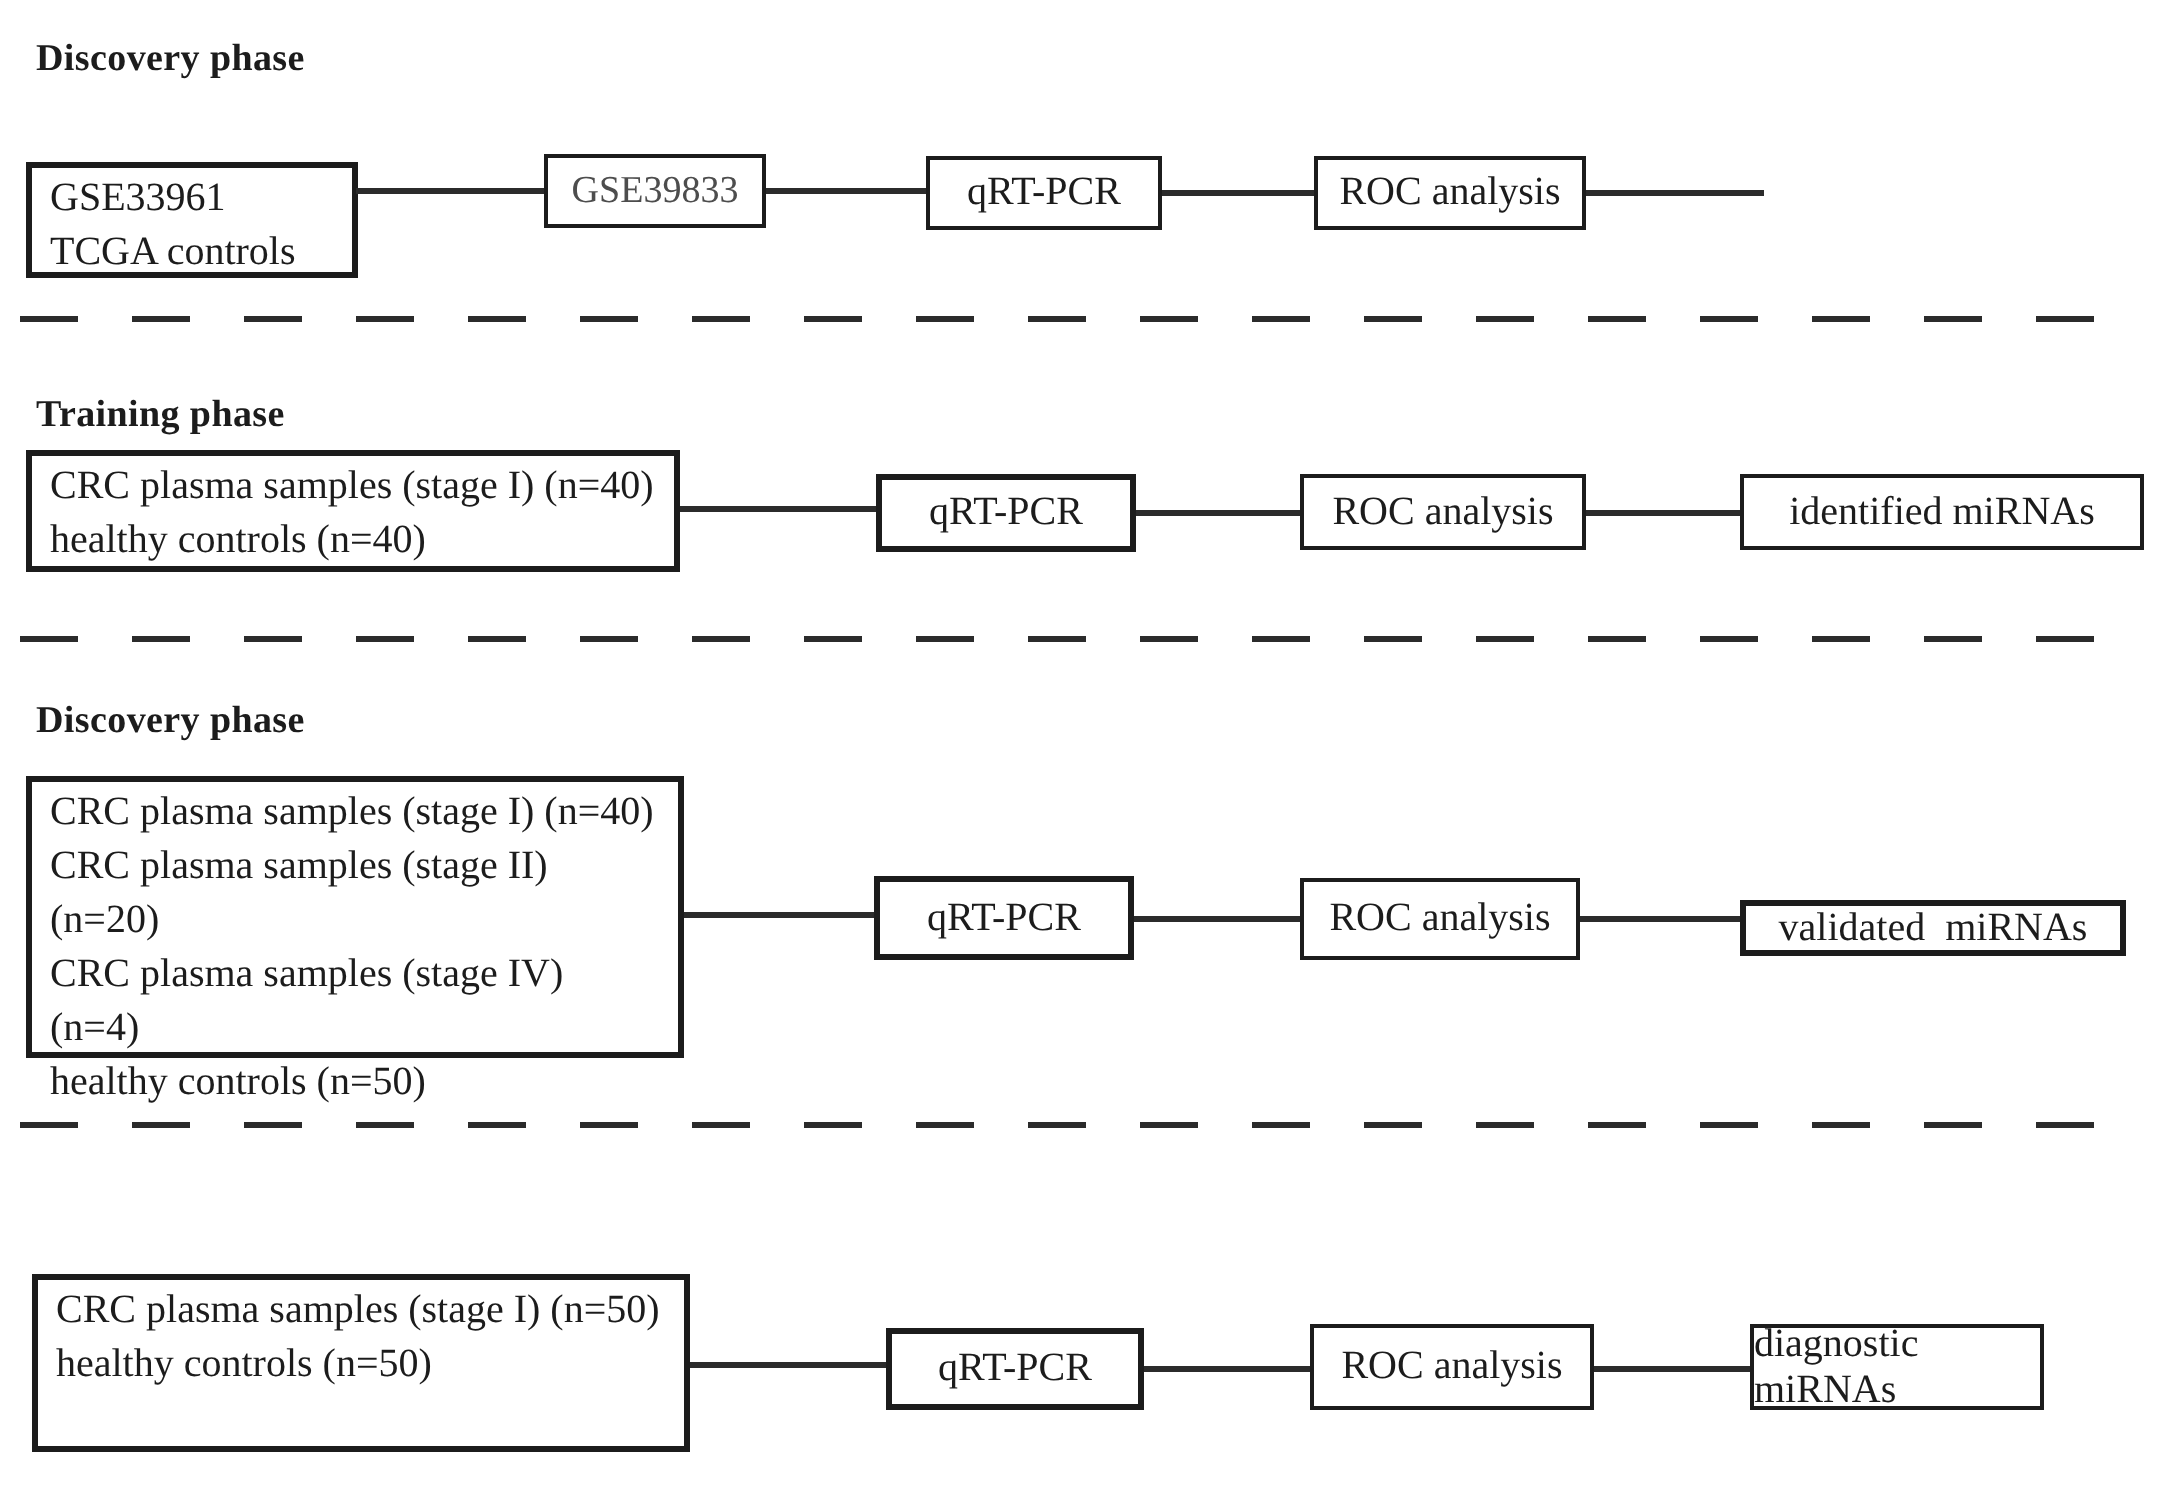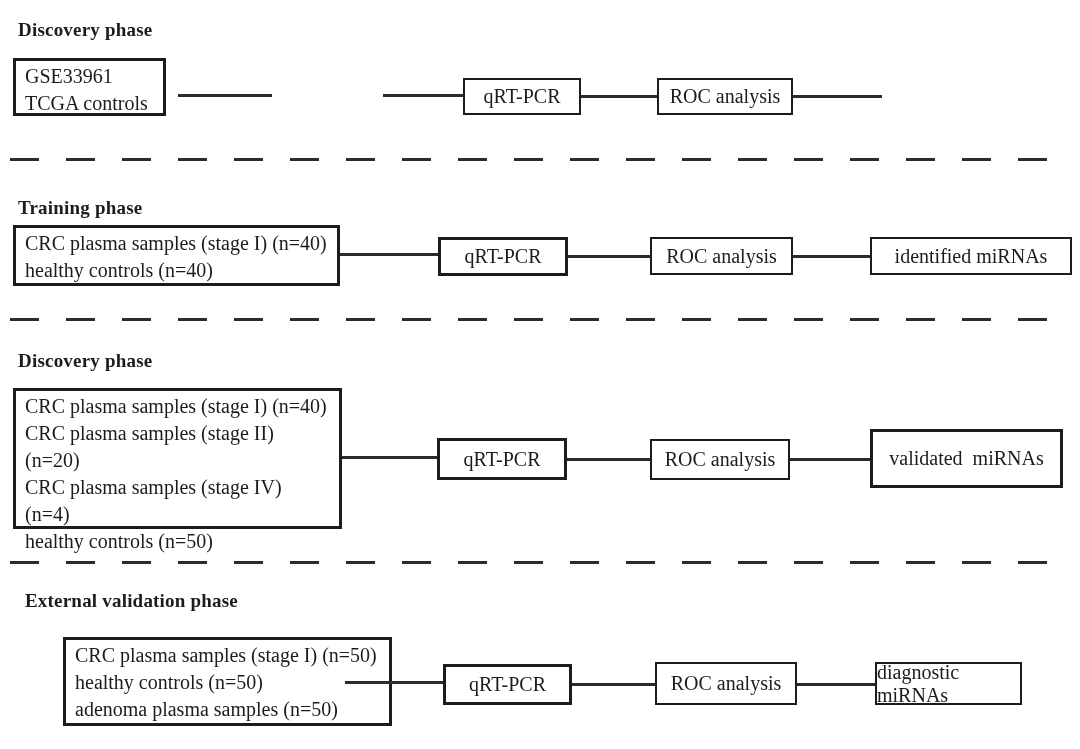--- a/index.html
+++ b/index.html
@@ -58,37 +58,37 @@
       transparent 29px,
       transparent 56px
     );
   }
   
   .t0 { left: 18px; top: 19px; }
   .t1 { left: 18px; top: 197px; }
   .t2 { left: 18px; top: 350px; }
   .t3 { left: 25px; top: 590px; }
   
-  .p0b0 { left: 13px;  top: 58px; width: 153px; height: 58px; line-height: 26px; padding-top: 3px; }
+  .p0b0 { left: 13px;  top: 81px; width: 166px; height: 58px; line-height: 26px; padding-top: 3px; }
   .p0b1 { left: 272px; top: 77px; width: 111px; height: 37px; }
   .p0b2 { left: 463px; top: 78px; width: 118px; height: 37px; }
   .p0b3 { left: 657px; top: 78px; width: 136px; height: 37px; }
   .p0b4 { left: 882px; top: 77px; width: 181px; height: 37px; }
   
   .p1b0 { left: 13px;  top: 225px; width: 327px; height: 61px; }
   .p1b1 { left: 438px; top: 237px; width: 130px; height: 39px; }
   .p1b2 { left: 650px; top: 237px; width: 143px; height: 38px; }
   .p1b3 { left: 870px; top: 237px; width: 202px; height: 38px; }
   
   .p2b0 { left: 13px;  top: 388px; width: 329px; height: 141px; padding-top: 4px; }
   .p2b1 { left: 437px; top: 438px; width: 130px; height: 42px; }
   .p2b2 { left: 650px; top: 439px; width: 140px; height: 41px; }
-  .p2b3 { left: 870px; top: 429px; width: 193px; height: 59px; }
+  .p2b3 { left: 870px; top: 450px; width: 193px; height: 28px; }
   
-  .p3b0 { left: 16px;  top: 637px; width: 329px; height: 89px; padding-top: 3px; margin-left: 47px; }
+  .p3b0 { left: 16px;  top: 637px; width: 329px; height: 89px; padding-top: 3px; }
   .p3b1 { left: 443px; top: 664px; width: 129px; height: 41px; }
   .p3b2 { left: 655px; top: 662px; width: 142px; height: 43px; }
   .p3b3 { left: 875px; top: 662px; width: 147px; height: 43px; }
   
   .c0a { left: 178px; top: 94px;  width: 94px; }
   .c0b { left: 383px; top: 94px;  width: 80px; }
   .c0c { left: 581px; top: 95px;  width: 76px; }
   .c0d { left: 793px; top: 95px;  width: 89px; }
   .c1a { left: 340px; top: 253px; width: 98px; }
   .c1b { left: 568px; top: 255px; width: 82px; }
@@ -109,20 +109,23 @@
 
 <div class="canvas">
 
   <div class="phase-title t0">Discovery phase</div>
 
   <div class="box multi thick p0b0">
     <div class="box-line">GSE33961</div>
     <div class="box-line">TCGA controls</div>
   </div>
   <div class="connector c0a"></div>
+  <div class="box single p0b1">
+    <span class="box-line muted">GSE39833</span>
+  </div>
   <div class="connector c0b"></div>
   <div class="box single p0b2">
     <span class="box-line">qRT-PCR</span>
   </div>
   <div class="connector c0c"></div>
   <div class="box single p0b3">
     <span class="box-line">ROC analysis</span>
   </div>
   <div class="connector c0d"></div>
 
@@ -165,26 +168,24 @@
   <div class="box single p2b2">
     <span class="box-line">ROC analysis</span>
   </div>
   <div class="connector c2c"></div>
   <div class="box single thick p2b3">
     <span class="box-line">validated  miRNAs</span>
   </div>
 
   <div class="divider d2"></div>
 
-  <div class="phase-title t3">External validation phase</div>
 
   <div class="box multi thick p3b0">
     <div class="box-line">CRC plasma samples (stage I) (n=50)</div>
     <div class="box-line">healthy controls (n=50)</div>
-    <div class="box-line">adenoma plasma samples (n=50)</div>
   </div>
   <div class="connector c3a"></div>
   <div class="box single thick p3b1">
     <span class="box-line">qRT-PCR</span>
   </div>
   <div class="connector c3b"></div>
   <div class="box single p3b2">
     <span class="box-line">ROC analysis</span>
   </div>
   <div class="connector c3c"></div>

